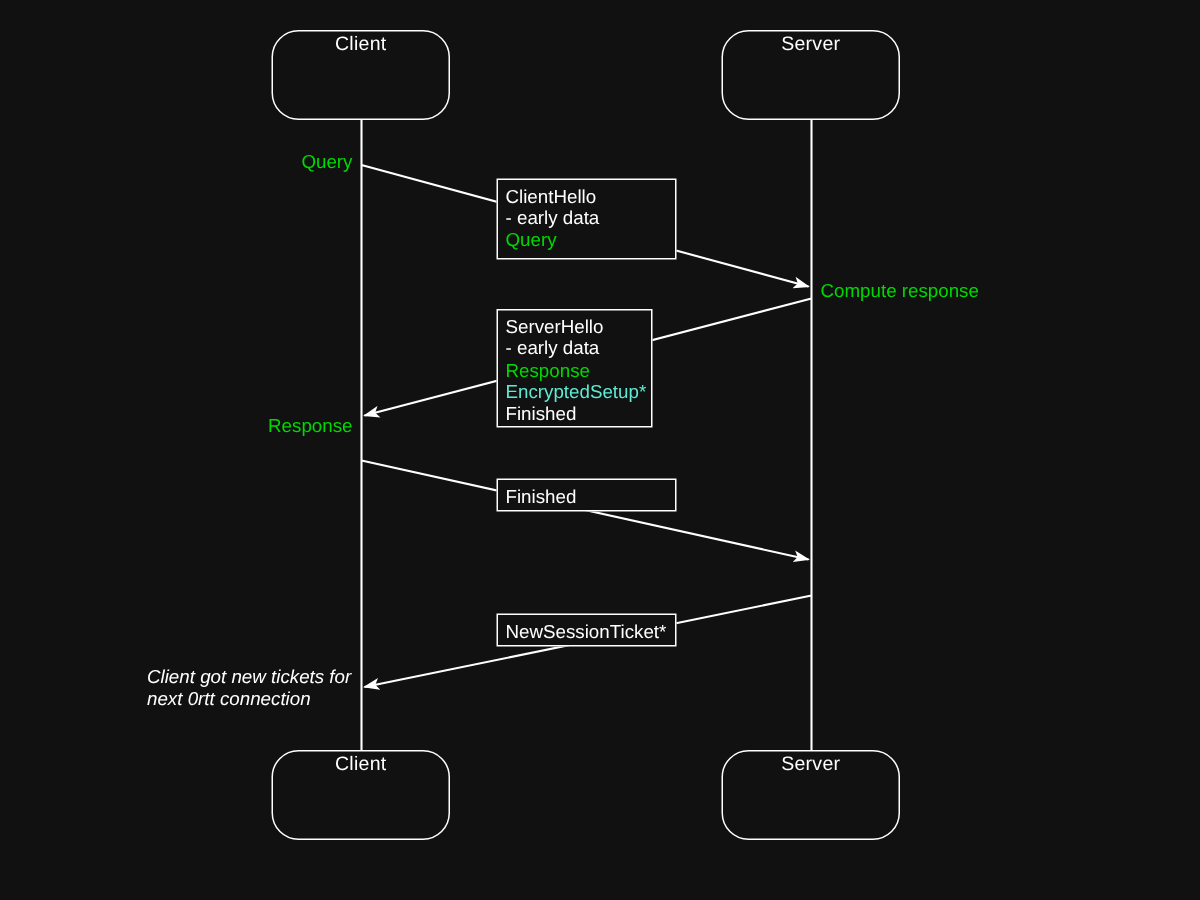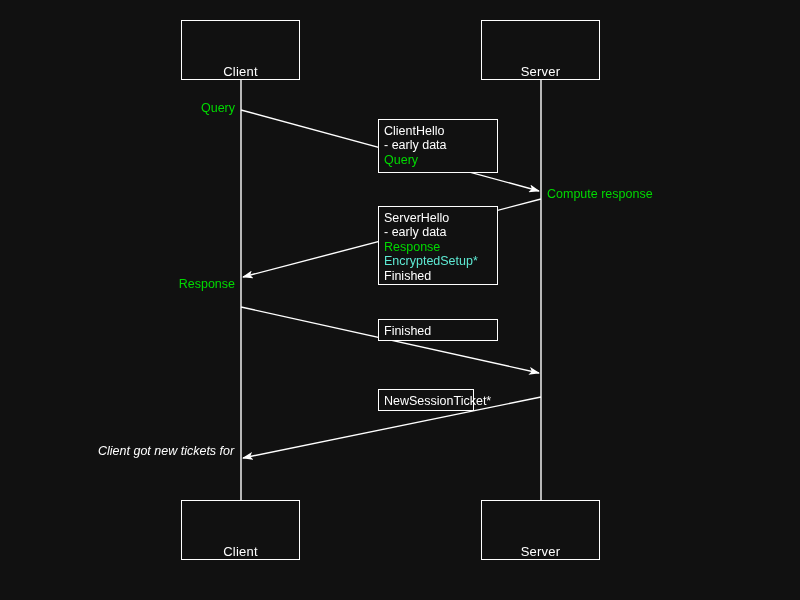--- a/index.html
+++ b/index.html
@@ -20,40 +20,39 @@
     left: 0;
     top: 0;
     width: 800px;
     height: 600px;
     pointer-events: none;
   }
   .actor-box {
     position: absolute;
     box-sizing: border-box;
     border: 1.6px solid #ffffff;
-    border-radius: 0;
+    border-radius: 18px;
     background: #111111;
     display: flex;
-    align-items: flex-end;
+    align-items: flex-start;
     justify-content: center;
     color: #ffffff;
     font-size: 13px;
     letter-spacing: 0.2px;
   }
   .msg-box {
     position: absolute;
     box-sizing: border-box;
     border: 1.3px solid #ffffff;
     background: #111111;
     color: #ffffff;
     font-size: 12.5px;
     line-height: 14.4px;
     padding: 4px 16px 4px 5px;
     white-space: nowrap;
-    margin-left: 47px;
   }
   .msg-line {
     display: block;
   }
   .note {
     position: absolute;
     color: #ffffff;
     font-size: 12.5px;
     line-height: 15px;
     white-space: nowrap;
@@ -98,36 +97,37 @@
       <div class="actor-box" style="left: 481px; top: 500px; width: 119px; height: 60px;">
         <span>Server</span>
       </div>
     </div>
   <div id="message-layer">
       <div class="msg-box" style="left: 331px; top: 119px; width: 120px; height: 54px;">
         <span class="msg-line" style="color: rgb(255, 255, 255);">ClientHello</span>
         <span class="msg-line" style="color: rgb(255, 255, 255);">- early data</span>
         <span class="msg-line" style="color: rgb(0, 217, 0);">Query</span>
       </div>
-      <div class="msg-box" style="left: 331px; top: 206px; width: 120px; height: 79px;">
+      <div class="msg-box" style="left: 331px; top: 206px; width: 104px; height: 79px;">
         <span class="msg-line" style="color: rgb(255, 255, 255);">ServerHello</span>
         <span class="msg-line" style="color: rgb(255, 255, 255);">- early data</span>
         <span class="msg-line" style="color: rgb(0, 217, 0);">Response</span>
         <span class="msg-line" style="color: #5eead4;">EncryptedSetup*</span>
         <span class="msg-line" style="color: rgb(255, 255, 255);">Finished</span>
       </div>
       <div class="msg-box" style="left: 331px; top: 319px; width: 120px; height: 22px;">
         <span class="msg-line" style="color: rgb(255, 255, 255);">Finished</span>
       </div>
-      <div class="msg-box" style="left: 331px; top: 389px; width: 96px; height: 22px; text-align: right;">
+      <div class="msg-box" style="left: 331px; top: 409px; width: 120px; height: 22px; text-align: right;">
         <span class="msg-line" style="color: rgb(255, 255, 255);">NewSessionTicket*</span>
       </div>
     </div>
   <div id="note-layer">
       <div class="note green" style="color: rgb(0, 217, 0); top: 101px; left: 0px; width: 235px; text-align: right;">Query</div>
       <div class="note green" style="color: rgb(0, 217, 0); top: 187px; left: 547px;">Compute response</div>
       <div class="note green" style="color: rgb(0, 217, 0); top: 277px; left: 0px; width: 235px; text-align: right;">Response</div>
       <div class="note" style="color: rgb(255, 255, 255); left: 98px; top: 444px; font-style: italic;">
         <span style="display: block;">Client got new tickets for</span>
+        <span style="display: block;">next 0rtt connection</span>
       </div>
     </div>
 
 </div>
 
 </body></html>

